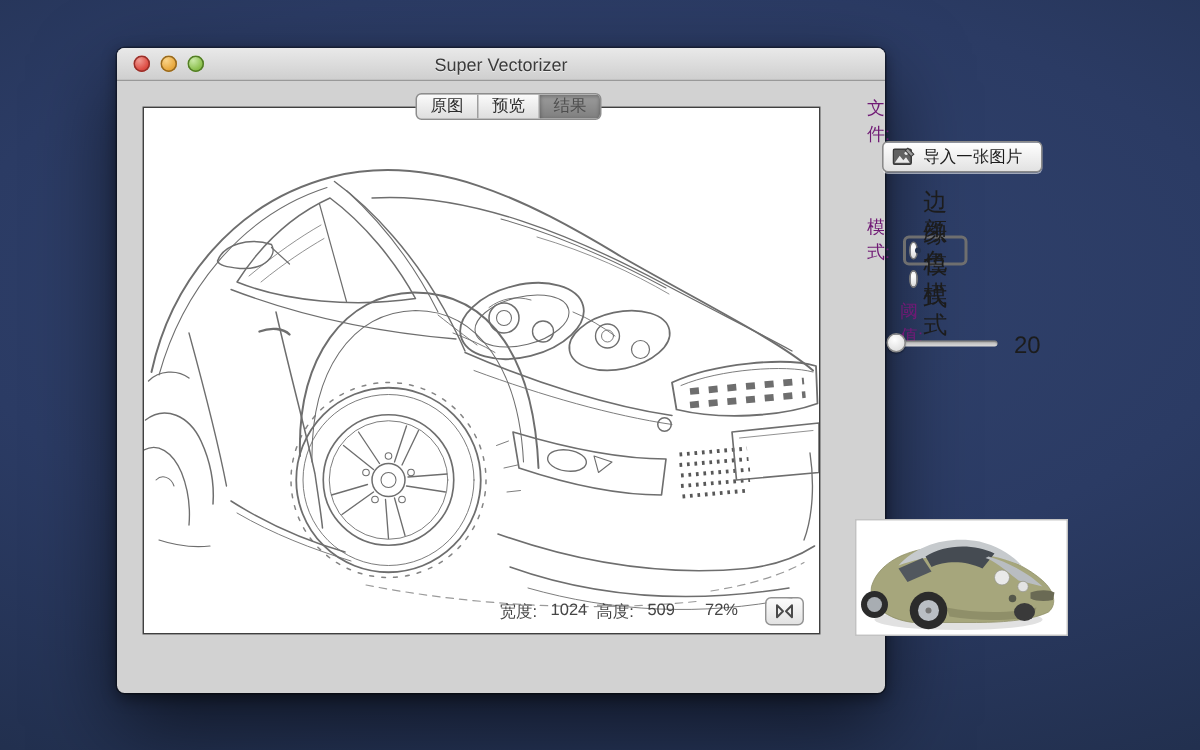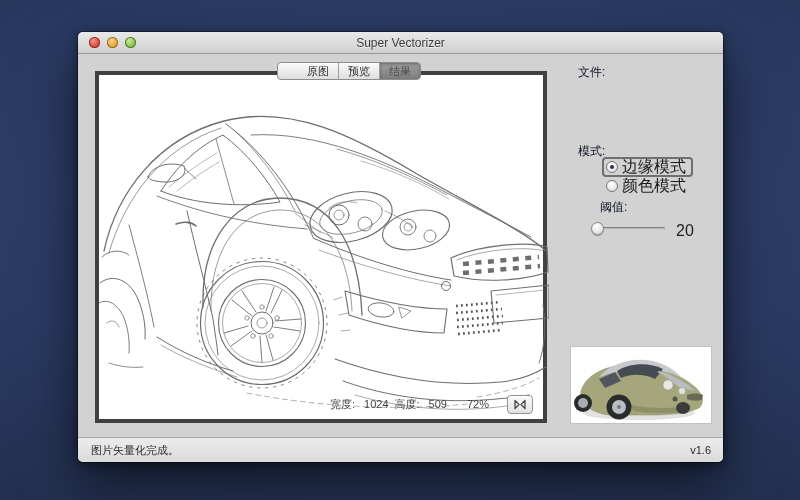--- a/index.html
+++ b/index.html
@@ -3,75 +3,75 @@
 <meta charset="utf-8">
 <style>
   * { margin:0; padding:0; box-sizing:border-box; }
   html,body { width:800px; height:500px; overflow:hidden; }
   body {
     font-family:"Liberation Sans", sans-serif;
     background: radial-gradient(ellipse 120% 90% at 50% 38%, #32446f 0%, #2b3b64 45%, #22304f 80%, #1d2a47 100%);
     position:relative;
   }
   .window {
-    position:absolute; left:78px; top:32px; width:645px; height:430px;
+    position:absolute; left:78px; top:32px; width:512px; height:430px;
     background:#d2d2d2; border-radius:5px;
     box-shadow:0 22px 55px rgba(0,0,0,.6), 0 3px 10px rgba(0,0,0,.45), 0 0 0 1px rgba(0,0,0,.35);
   }
   .titlebar {
     position:absolute; left:0; top:0; right:0; height:22px;
     background:linear-gradient(#e9e9e9, #cfcfcf);
     border-bottom:1px solid #999; border-radius:5px 5px 0 0;
   }
   .title {
     position:absolute; left:0; right:0; top:0; height:22px; line-height:22px;
     text-align:center; font-size:12px; color:#3b3b3b; text-shadow:0 1px 0 rgba(255,255,255,.6);
   }
   .lights { position:absolute; left:11px; top:5px; display:flex; gap:7px; }
   .light { width:11px; height:11px; border-radius:50%; display:inline-block; }
   .light.red { background:radial-gradient(circle at 35% 30%, #f09a92, #dd4b42 60%, #bd3931); box-shadow:inset 0 0 0 1px #97302a; }
   .light.yellow { background:radial-gradient(circle at 35% 30%, #fad489, #e8a83d 60%, #cd8d2b); box-shadow:inset 0 0 0 1px #96691f; }
   .light.green { background:radial-gradient(circle at 35% 30%, #c9e9a6, #8cc04e 60%, #6ea339); box-shadow:inset 0 0 0 1px #527c26; }
 
   .canvas-box {
     position:absolute; left:17px; top:39px; width:452px; height:352px;
-    background:#fff; border:4px solid #404040;
+    background:#fff; border:1px solid #404040;
   }
   .canvas-box svg { display:block; }
   .canvas-status {
     position:absolute; right:10px; bottom:5px; height:20px;
     display:flex; align-items:center; gap:6px;
     font-size:11px; color:#454545;
   }
   .canvas-status .num { margin-left:3px; }
   .canvas-status .zoom { margin-left:14px; margin-right:12px; }
   .fit-btn {
     width:26px; height:19px; border:1px solid #939393; border-radius:4px;
     background:linear-gradient(#fcfcfc,#e2e2e2);
     display:flex; align-items:center; justify-content:center;
     box-shadow:0 1px 0 rgba(255,255,255,.6);
   }
 
   .tabs {
     position:absolute; left:199px; top:30px; height:18px; display:flex;
     border:1px solid #8d8d8d; border-radius:4px; overflow:hidden;
-    background:linear-gradient(#fbfbfb,#dedede); box-shadow:0 1px 0 rgba(255,255,255,.45);padding-left:20px;
+    background:linear-gradient(#fbfbfb,#dedede); box-shadow:0 1px 0 rgba(255,255,255,.45);
   }
   .tab {
     padding:0 9px; font-size:11px; line-height:16px; color:#2c2c2c;
     border-right:1px solid #9e9e9e;
   }
   .tab:last-child { border-right:none; }
   .tab.selected {
     background:linear-gradient(#9d9d9d,#7f7f7f); color:#4e4e4e;
     box-shadow:inset 0 1px 3px rgba(0,0,0,.35);
     text-align:center;
   }
 
-  .side-label { position:absolute; font-size:12px; color:#0f172a; }
+  .side-label { position:absolute; font-size:12px; color:#701a75; }
   .side-btn {
     position:absolute; left:510px; width:107px; height:21px;
     border:1px solid #8a8a8a; border-radius:4px;
     background:linear-gradient(#ffffff,#e2e2e2);
     box-shadow:0 1px 0 rgba(255,255,255,.55);
     display:flex; align-items:center; font-size:11px; color:#1c1c1c;
   }
   .side-btn .ic { position:absolute; left:6px; top:3px; }
   .side-btn .lbl { flex:1; text-align:center; padding-left:14px; }
 
@@ -235,20 +235,31 @@
   </div>
 
   <div class="tabs">
     <div class="tab">原图</div>
     <div class="tab">预览</div>
     <div class="tab selected">结果</div>
   </div>
 
   <div class="side-label" style="left:500px; top:32px;">文件:</div>
 
+  <button class="side-btn" style="top:62px;">
+    <span class="ic">
+      <svg width="16" height="14" viewBox="0 0 16 14">
+        <rect x="0.5" y="1.5" width="12" height="10" rx="1" fill="#616161" stroke="#3a3a3a"></rect>
+        <path d="M1.5,10.5 L4.8,5.8 L7.2,8.8 L9,6.8 L11.5,10.5 Z" fill="#eaeaea"></path>
+        <circle cx="9.2" cy="4.2" r="1.2" fill="#eaeaea"></circle>
+        <path d="M10.2,0.8 L14.2,4.8 L12.4,6.4 L8.6,2.4 Z" fill="#9a9a9a" stroke="#3a3a3a" stroke-width=".7"></path>
+      </svg>
+    </span>
+    <span class="lbl">导入一张图片</span>
+  </button>
 
 
   <div class="side-label" style="left:500px; top:111px;">模式:</div>
 
   <div class="radio-row selected" style="top:127px;">
     <span class="radio">
         <span class="dot"></span>
       </span>
     <span>边缘模式</span>
   </div>
@@ -281,18 +292,14 @@
       <circle cx="12" cy="56" r="9" fill="#2b2b2b"></circle>
         <circle cx="12" cy="56" r="5" fill="#a8adb2"></circle>
       <circle cx="48" cy="60" r="12.5" fill="#2b2b2b"></circle>
         <circle cx="48" cy="60" r="7" fill="#b9bec4"></circle>
         <circle cx="48" cy="60" r="2" fill="#777"></circle>
       <ellipse cx="112" cy="61" rx="7" ry="6" fill="#3a3a3a"></ellipse>
       <circle cx="104" cy="52" r="2.5" fill="#55584a"></circle>
     </svg>
   </div>
 
-  <div class="statusbar">
-    <span class="msg">图片矢量化完成。</span>
-    <span class="ver">v1.6</span>
-  </div>
 
 </div>
 
 </body></html>

